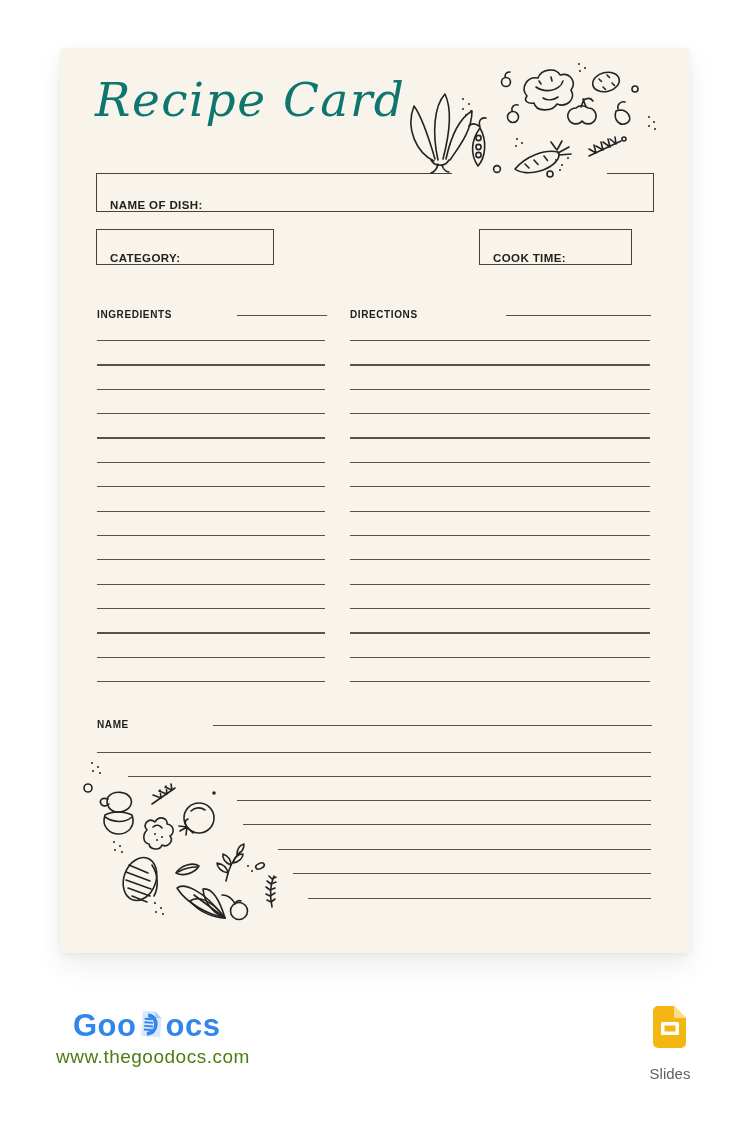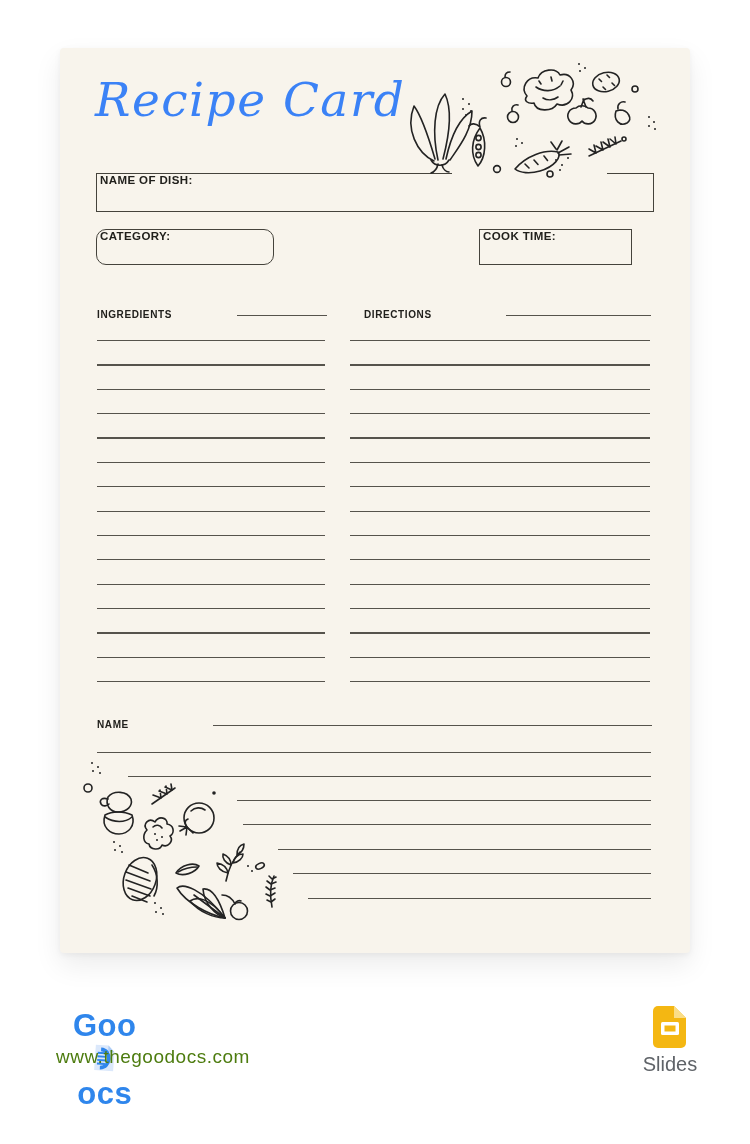--- a/index.html
+++ b/index.html
@@ -1,63 +1,63 @@
 <!DOCTYPE html>
 <html><head>
 <meta charset="utf-8">
 <style>
   html,body{margin:0;padding:0;background:#ffffff;}
   #page{position:relative;width:750px;height:1144px;background:#ffffff;overflow:hidden;
         font-family:"Liberation Sans",sans-serif;}
   .card{position:absolute;left:60px;top:48px;width:630px;height:905px;background:#f8f4ec;
         border-radius:4px;box-shadow:0 12px 28px rgba(0,0,0,.08),0 2px 6px rgba(0,0,0,.05);}
   .title{position:absolute;left:95px;top:72px;font-family:"DejaVu Serif",serif;font-style:italic;
-         font-size:47px;color:#3b82f6;letter-spacing:1.5px;white-space:nowrap;}
-  .fieldbox{position:absolute;border:1.3px solid #45433c;display:flex;align-items:flex-start;
-            padding-left:3px;box-sizing:border-box;background:transparent;}
+         font-size:47px;color:#0f766e;letter-spacing:1.5px;white-space:nowrap;}
+  .fieldbox{position:absolute;border:1.3px solid #45433c;display:flex;align-items:flex-end;
+            padding-left:13px;box-sizing:border-box;background:transparent;}
   .fieldlabel{font-size:11.5px;font-weight:bold;letter-spacing:.4px;color:#21201c;}
   .sechead{position:absolute;font-size:10px;font-weight:bold;letter-spacing:.6px;color:#21201c;}
   .rule{position:absolute;height:1.2px;background:#56534c;}
   .patch{position:absolute;background:#f8f4ec;}
   .doodle{position:absolute;}
   .brand{position:absolute;left:73px;top:1008px;display:flex;align-items:center;
-         font-size:31px;font-weight:bold;color:#2f86ec;letter-spacing:.5px;cursor:pointer;flex-direction:column;}
+         font-size:31px;font-weight:bold;color:#2f86ec;letter-spacing:.5px;cursor:pointer;}
   .brand .docicon{width:27px;height:32px;margin:0 1px;transform:translateY(-2px) rotate(4deg);}
   .website{position:absolute;left:56px;top:1046px;width:192px;text-align:center;
            font-size:19px;color:#4d7c0f;letter-spacing:.5px;cursor:pointer;}
   .slidesbadge{position:absolute;left:644px;top:1006px;width:52px;display:flex;
                flex-direction:column;align-items:center;cursor:pointer;}
-  .slideslabel{margin-top:5px;font-size:20px;color:#5f6368;}
+  .slideslabel{margin-top:17px;font-size:15px;color:#5f6368;}
   svg.lineart{stroke:#232323;fill:none;stroke-width:1.6;stroke-linecap:round;stroke-linejoin:round;}
   svg.lineart .fill{fill:#232323;stroke:none;}
 </style>
 </head>
 <body>
 
 <div id="page">
 
   <div class="card"></div>
 
   <div class="title">Recipe Card</div>
 
   <div class="fieldbox" style="left:96px;top:173px;width:558px;height:39px;">
     <span class="fieldlabel">NAME OF DISH:</span>
   </div>
   <div class="patch" style="left:452px;top:171px;width:155px;height:6px;"></div>
 
-  <div class="fieldbox" style="left:96px;top:229px;width:178px;height:36px;border-radius:10px;">
+  <div class="fieldbox" style="left:96px;top:229px;width:178px;height:36px;">
     <span class="fieldlabel">CATEGORY:</span>
   </div>
   <div class="fieldbox" style="left:479px;top:229px;width:153px;height:36px;">
     <span class="fieldlabel">COOK TIME:</span>
   </div>
 
   <div class="sechead" style="left:97px;top:309px;">INGREDIENTS</div>
   <div class="rule" style="left:237px;top:315px;width:90px;"></div>
-  <div class="sechead" style="left:364px;top:309px;">DIRECTIONS</div>
+  <div class="sechead" style="left:350px;top:309px;">DIRECTIONS</div>
   <div class="rule" style="left:506px;top:315px;width:145px;"></div>
 
   <div class="sechead" style="left:97px;top:719px;">NAME</div>
   <div class="rule" style="left:213px;top:725px;width:439px;"></div>
 
   <svg class="doodle lineart" style="left:393px;top:57px;" width="267" height="122" viewBox="0 0 267 122">
     <g>
       <path d="M41,104 C24,96 12,72 21,49 C30,61 37,85 42,102"></path>
       <path d="M45,103 C39,76 41,49 52,37 C60,54 55,83 50,102"></path>
       <path d="M53,102 C58,79 67,61 79,54 C79,74 65,91 57,103"></path>

